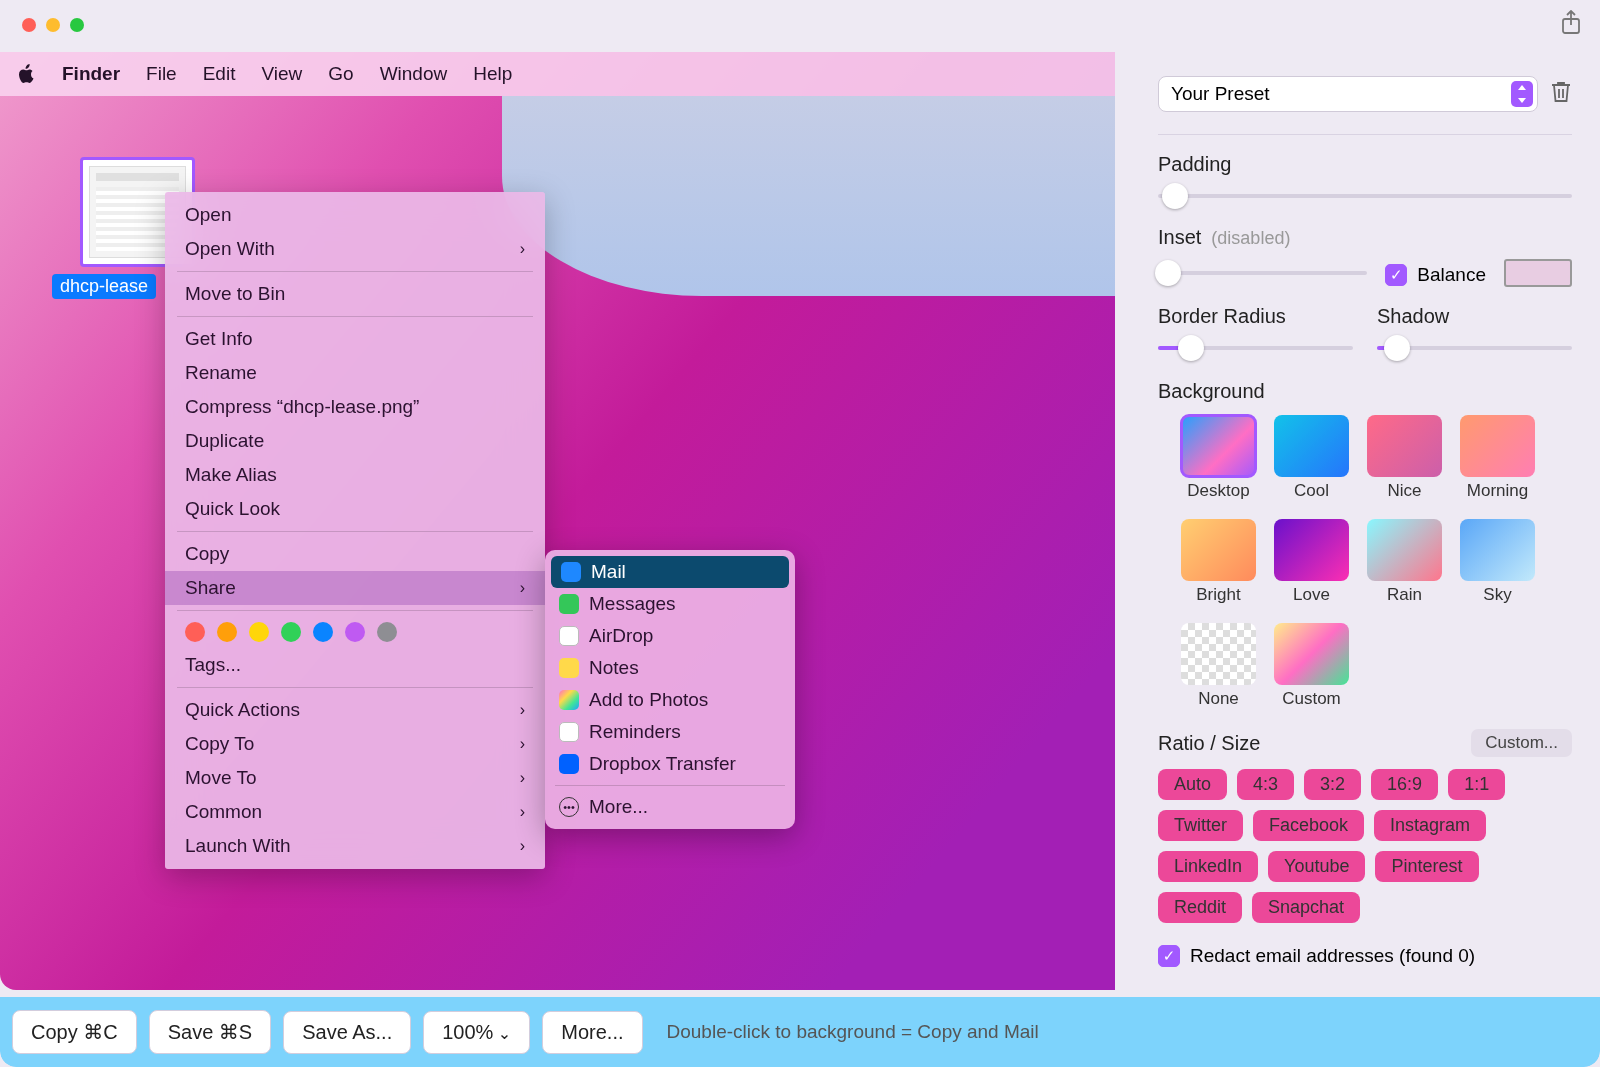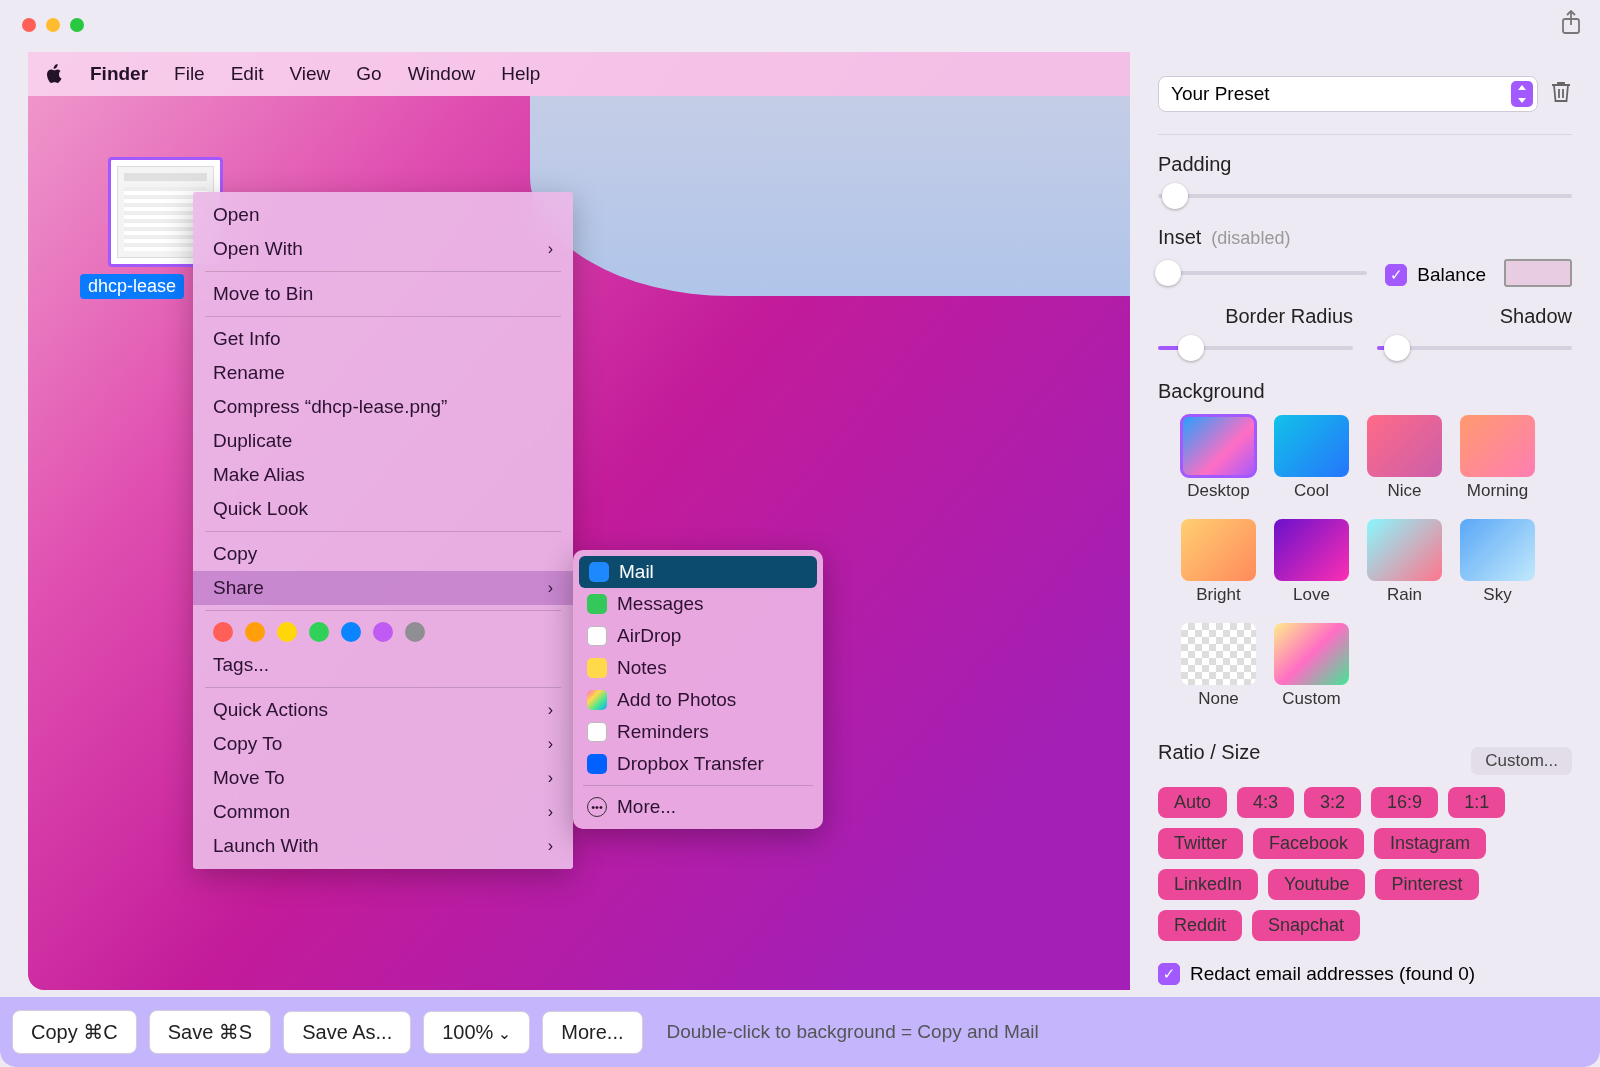--- a/index.html
+++ b/index.html
@@ -13,21 +13,20 @@
 .tl-green { background: #28c840; }
 
 .share-top-icon { position: absolute; top: 10px; right: 18px; color: #777; }
 
 
 .canvas {
   position: absolute; top: 52px; left: 0; width: 1115px; height: 938px;
   background: linear-gradient(130deg, #f09ccd 0%, #e04fb0 25%, #c31b9a 50%, #a31fb5 85%);
   border-radius: 0 0 0 16px;
   overflow: hidden;
-  margin-left: 28px;
 }
 .menubar {
   height: 44px; width: 100%;
   background: rgba(248,210,238,0.9);
   display: flex; align-items: center; padding: 0 16px; gap: 26px;
   font-size: 19px; color: #241229; font-weight: 400;
 }
 .menubar .apple { width: 20px; height: 20px; }
 .menubar .app-name { font-weight: 700; }
 .sky { position: absolute; top: 44px; right: 0; width: 55%; height: 200px;
@@ -69,21 +68,21 @@
   box-shadow: 0 8px 30px rgba(0,0,0,0.3);
 }
 .submenu .srow { padding: 5px 14px; display:flex; align-items:center; gap:10px; }
 .submenu .srow.sel { background: #0c4a6e; color: #fff; border-radius: 6px; margin: 0 6px; padding: 5px 10px; }
 .submenu hr { margin: 5px 10px; border: none; border-top: 1px solid rgba(0,0,0,0.15); }
 .app-icon { width: 20px; height: 20px; border-radius: 5px; display:inline-block; flex-shrink:0; }
 
 
 .bottom-bar {
   position: absolute; left: 0; right: 0; bottom: 0; height: 70px;
-  background: #c4b5fd; display: flex; align-items: center; padding: 0 12px; gap: 12px;
+  background: #7dd3fc; display: flex; align-items: center; padding: 0 12px; gap: 12px;
   border-radius: 0 0 16px 16px;
 }
 .btn {
   background: #fff; border: 1px solid #d3cddd; border-radius: 8px;
   padding: 9px 18px; font-size: 20px; color: #222;
 }
 .btn.drop::after { content: " ⌄"; font-size: 16px; }
 .hint { font-size: 19px; color: #555; margin-left: 12px; }
 
 
@@ -104,34 +103,34 @@
 .trash { color:#666; }
 .panel hr { border:none; border-top:1px solid #d9d3e2; margin: 0 0 18px 0; }
 
 .lbl { font-size: 20px; color: #222; margin-bottom: 10px; }
 .sub { color:#999; font-size:18px; margin-left:10px; }
 .slider { position:relative; height: 20px; }
 .track { position:absolute; top:50%; left:0; right:0; height:4px; background:#d5cfde; border-radius:2px; transform:translateY(-50%);}
 .track.filled { background:#a259ff; }
 .thumb-dot { position:absolute; top:50%; width:26px; height:26px; background:#fff; border-radius:50%; box-shadow:0 1px 3px rgba(0,0,0,0.3); transform:translate(-50%,-50%);}
 .two-col { display:flex; gap:24px; }
-.two-col > div { flex:1;text-align:right; }
+.two-col > div { flex:1; }
 
 .check-row { display:flex; align-items:center; gap:10px; font-size:19px; margin-top:4px;}
 .checkbox { width:22px; height:22px; border-radius:5px; border:1px solid #bdb4c9; background:#fff; display:inline-flex; align-items:center; justify-content:center;}
 .checkbox.checked { background:#a259ff; border-color:#a259ff; color:#fff; font-size:15px; }
 
 .swatch { width:68px; height:28px; border:2px solid #999; background:#e8cde2; border-radius:3px; }
 .bg-grid { display:flex; gap:18px; flex-wrap:wrap; margin-top:12px;margin-left:23px; }
 .bg-item { width:75px; text-align:center; font-size:17px; color:#333;}
 .bg-thumb { width:75px; height:62px; border-radius:8px; margin-bottom:4px;}
 .bg-thumb.selected { outline:3px solid #a259ff; outline-offset:-2px; }
 
 .ratio-row { display:flex; justify-content:space-between; align-items:center; margin-top:20px;}
-.custom-btn { background:#e3dde9; border-radius:7px; padding:4px 14px; font-size:17px; color:#444;margin-top:18px;}
+.custom-btn { background:#e3dde9; border-radius:7px; padding:4px 14px; font-size:17px; color:#444;}
 .pills { display:flex; flex-wrap:wrap; gap:10px; margin-top:12px; }
 .pill { background:#ec4899; border-radius:8px; padding:5px 16px; font-size:18px; color:#333;}
 </style>
 </head>
 <body>
 
 <div class="traffic-lights">
   <div class="traffic-light tl-red"></div>
   <div class="traffic-light tl-yellow"></div>
   <div class="traffic-light tl-green"></div>

